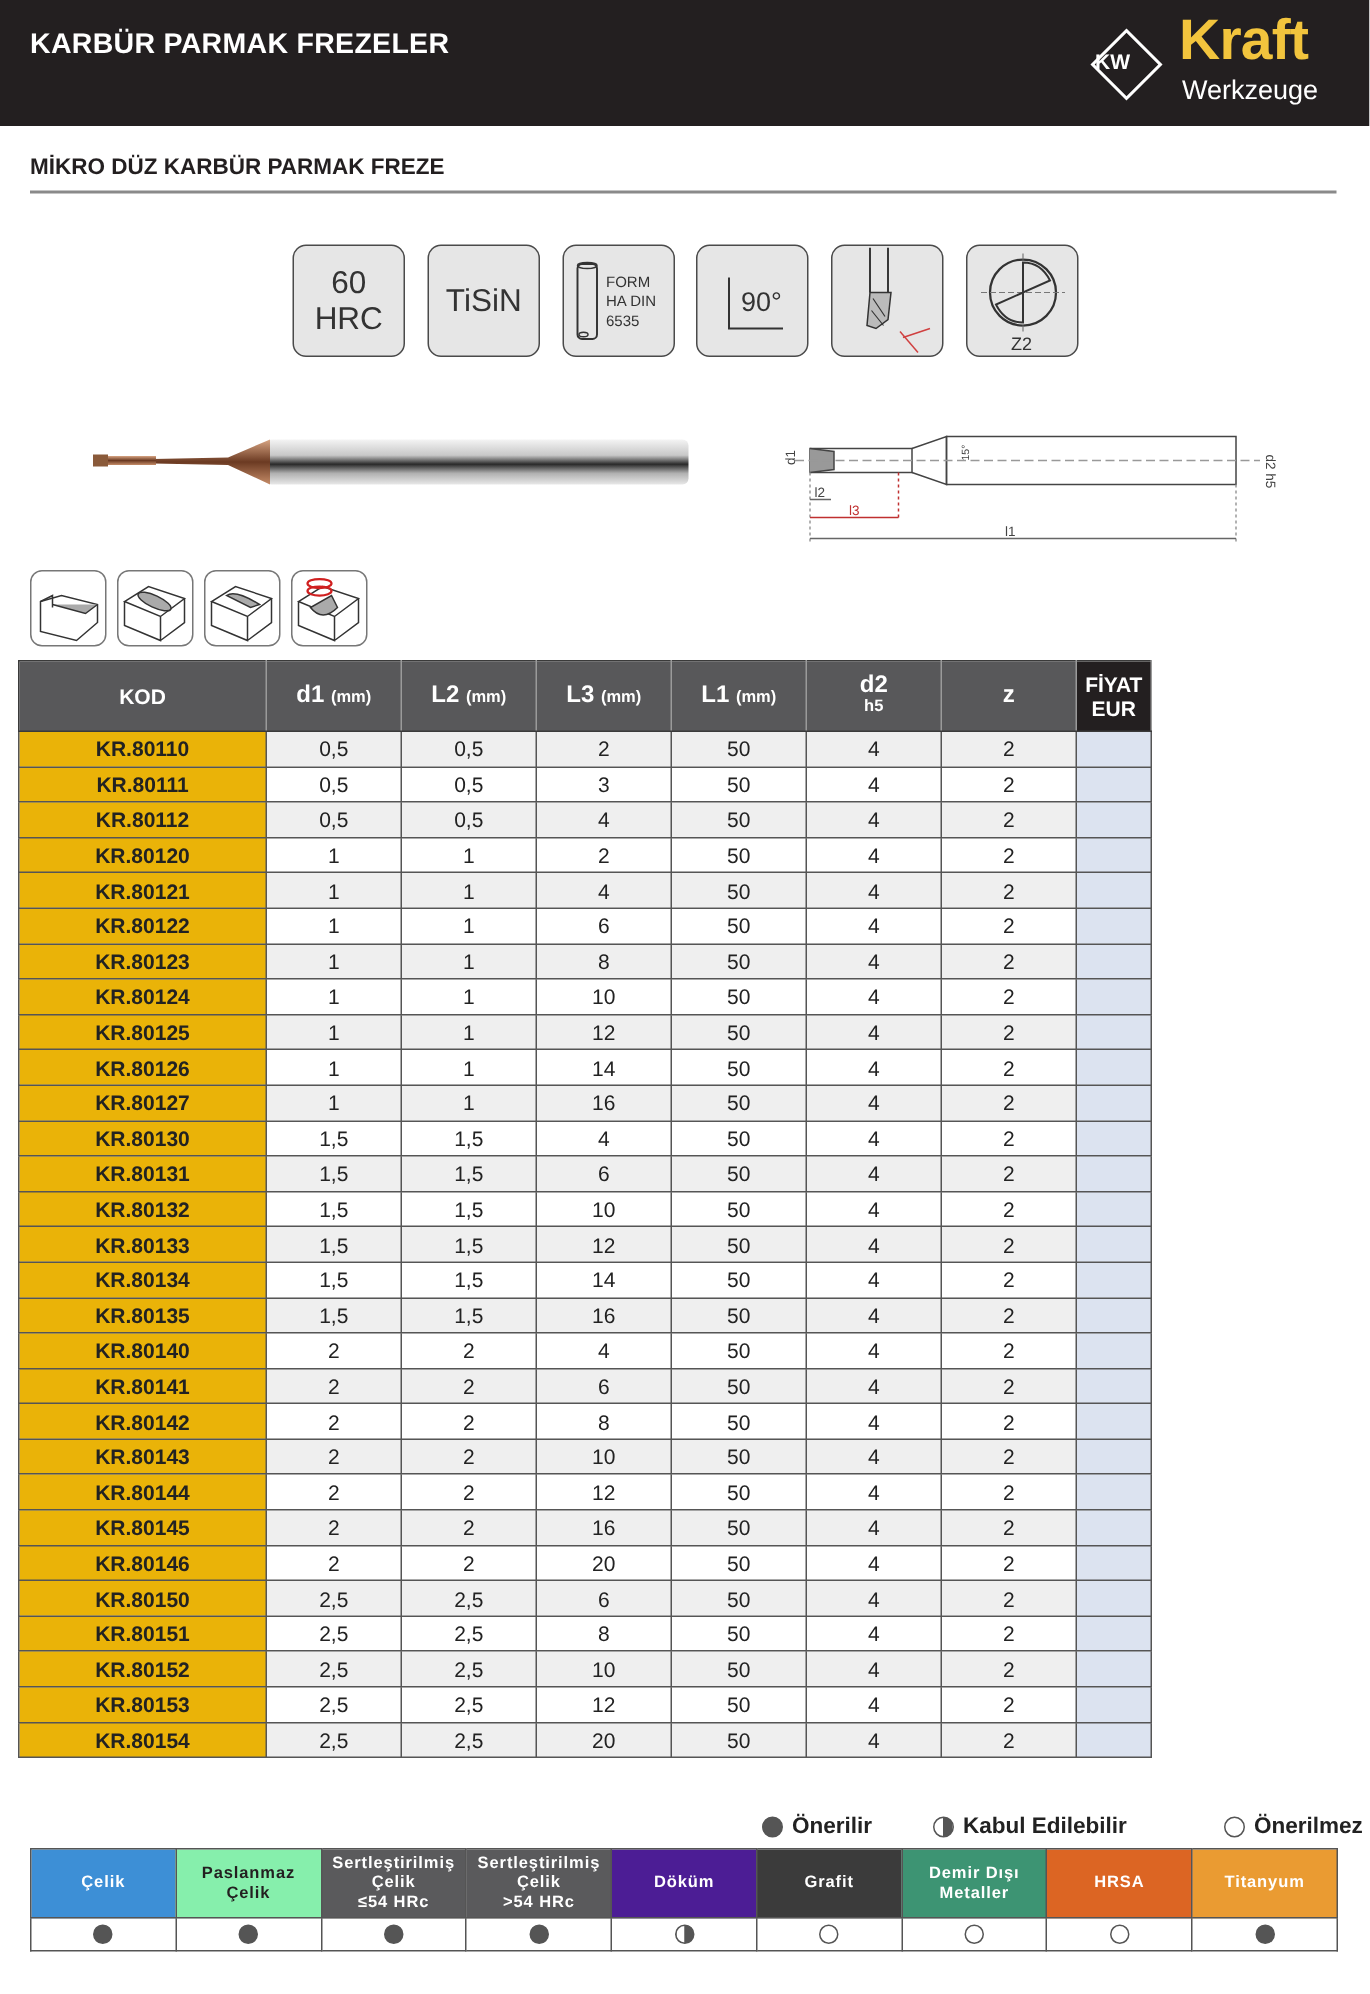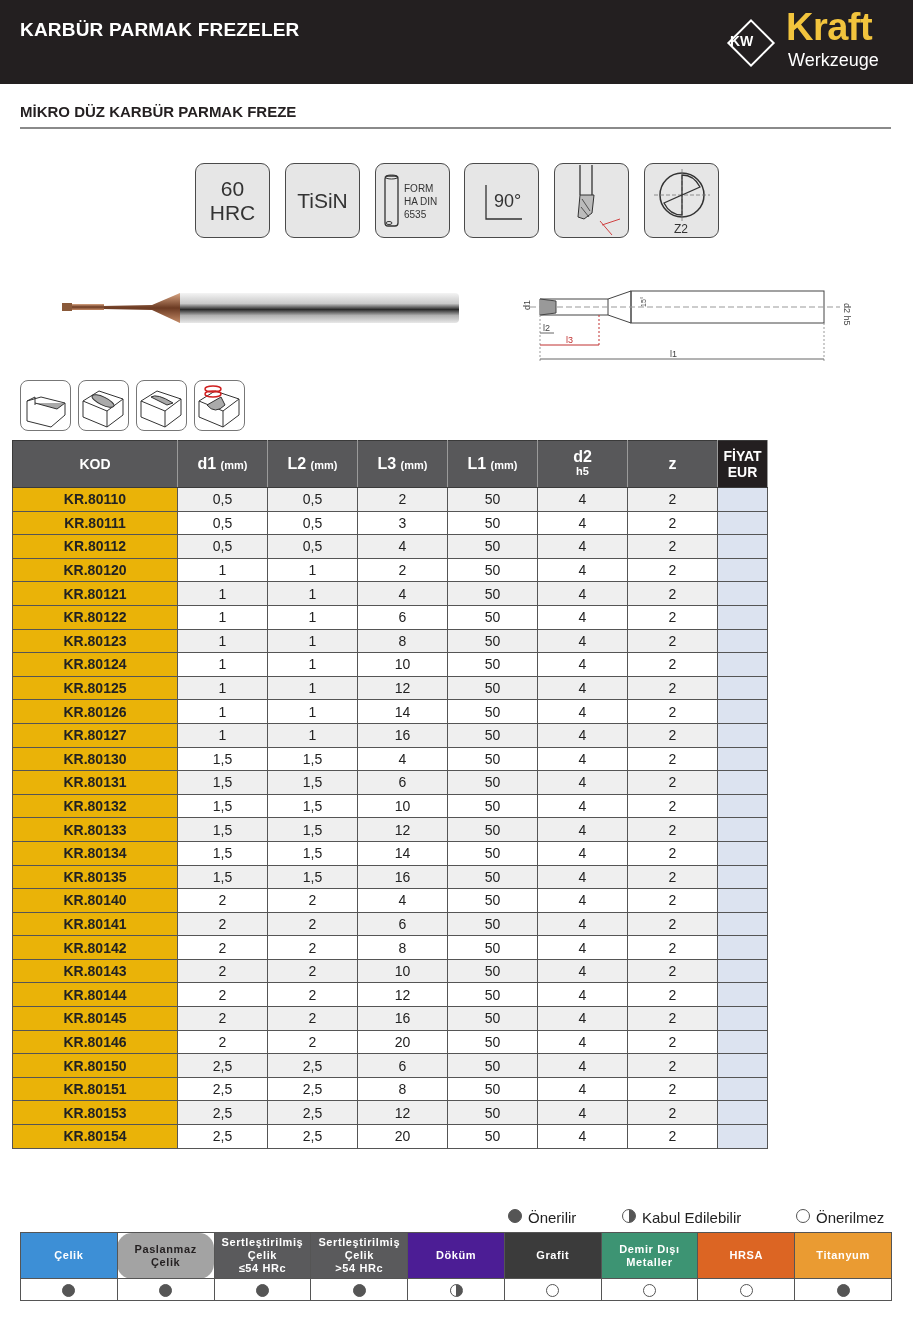--- a/index.html
+++ b/index.html
@@ -27,21 +27,21 @@
   table.spec th { background: #58585a; color: #fff; font-weight: bold; font-size: 16px; height: 47px; border: 1px solid #3a3a3a; border-right: 1px solid #9a9a9a; }
   table.spec th small { font-size: 11px; font-weight: bold; }
   table.spec th.price { background: #231f20; font-size: 14px; }
   table.spec th .d2 { line-height: 15px; }
   table.spec td { height: 23.6px; border: 1px solid #555; text-align: center; font-size: 14px; color: #222; }
   table.spec td.code { background: #eab308; font-weight: bold; font-size: 14px; }
   table.spec tr:nth-child(odd) td.v { background: #efefef; }
   table.spec tr:nth-child(even) td.v { background: #ffffff; }
   table.spec td.price { background: #dce3f0; }
 
-  .legend { position: absolute; top: 1209px; font-weight: normal; font-size: 15px; color: #222; display: flex; gap: 6px; }
+  .legend { position: absolute; top: 1209px; font-weight: bold; font-size: 15px; color: #222; display: flex; align-items: center; gap: 6px; }
   .dot { display: inline-block; width: 14px; height: 14px; border-radius: 50%; border: 1.3px solid #555; }
   .dot.full { background: #555; }
   .dot.half { background: linear-gradient(90deg, #fff 50%, #555 50%); }
   .dot.empty { background: #fff; }
 
   table.mat { position: absolute; left: 20px; top: 1232px; border-collapse: collapse; width: 872px; }
   table.mat th { height: 46px; font-size: 11px; font-weight: bold; color: #fff; border: 1px solid #555; line-height: 13px; letter-spacing: 0.6px; width: 96.9px; }
   table.mat td { height: 22px; border: 1px solid #555; text-align: center; background: #fff; }
   table.mat td .dot { width: 13px; height: 13px; vertical-align: middle; }
 </style>
@@ -452,20 +452,30 @@
         <td class="code">KR.80151</td>
         <td class="v">2,5</td>
         <td class="v">2,5</td>
         <td class="v">8</td>
         <td class="v">50</td>
         <td class="v">4</td>
         <td class="v">2</td>
         <td class="price"></td>
       </tr>
       <tr>
+        <td class="code">KR.80152</td>
+        <td class="v">2,5</td>
+        <td class="v">2,5</td>
+        <td class="v">10</td>
+        <td class="v">50</td>
+        <td class="v">4</td>
+        <td class="v">2</td>
+        <td class="price"></td>
+      </tr>
+      <tr>
         <td class="code">KR.80153</td>
         <td class="v">2,5</td>
         <td class="v">2,5</td>
         <td class="v">12</td>
         <td class="v">50</td>
         <td class="v">4</td>
         <td class="v">2</td>
         <td class="price"></td>
       </tr>
       <tr>
@@ -482,32 +492,32 @@
 </table>
 
 <div class="legend" style="left:508px">
   <span class="dot full"></span>
   <span>Önerilir</span>
 </div>
 <div class="legend" style="left:622px">
   <span class="dot half"></span>
   <span>Kabul Edilebilir</span>
 </div>
-<div class="legend" style="left:796px">
+<div class="legend" style="left:816px">
   <span class="dot empty"></span>
   <span>Önerilmez</span>
 </div>
 
 <table class="mat">
   <thead>
       <tr id="mat-head">
         <th style="background: rgb(61, 143, 214); color: rgb(255, 255, 255);">
           <div>Çelik</div>
         </th>
-        <th style="background: #a3a3a3; color: rgb(35, 31, 32); border-radius: 15px;">
+        <th style="background: #86efac; color: rgb(35, 31, 32);">
           <div>Paslanmaz</div>
           <div>Çelik</div>
         </th>
         <th style="background: rgb(90, 90, 92); color: rgb(255, 255, 255);">
           <div>Sertleştirilmiş</div>
           <div>Çelik</div>
           <div>≤54 HRc</div>
         </th>
         <th style="background: rgb(90, 90, 92); color: rgb(255, 255, 255);">
           <div>Sertleştirilmiş</div>

